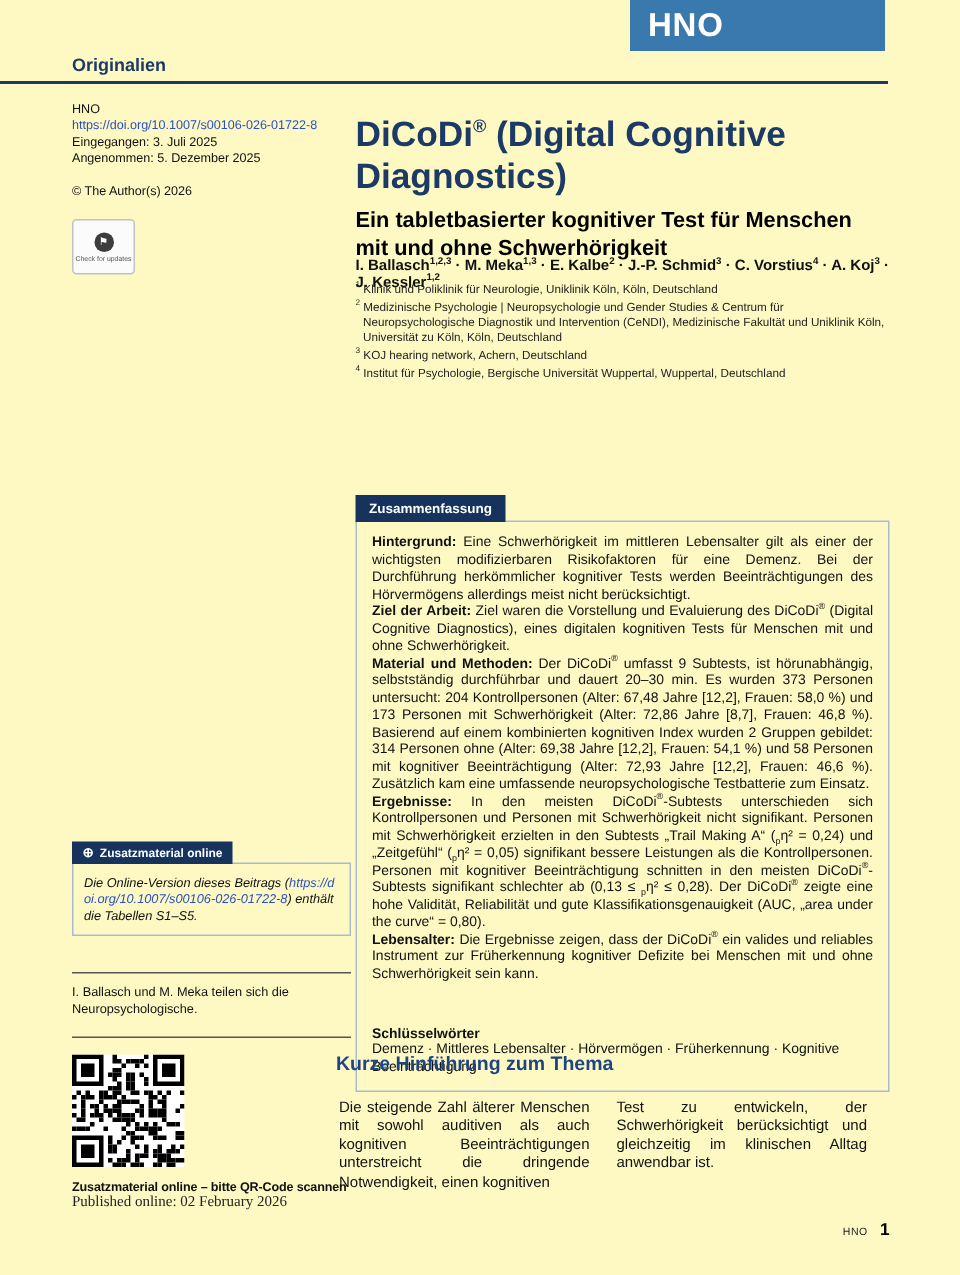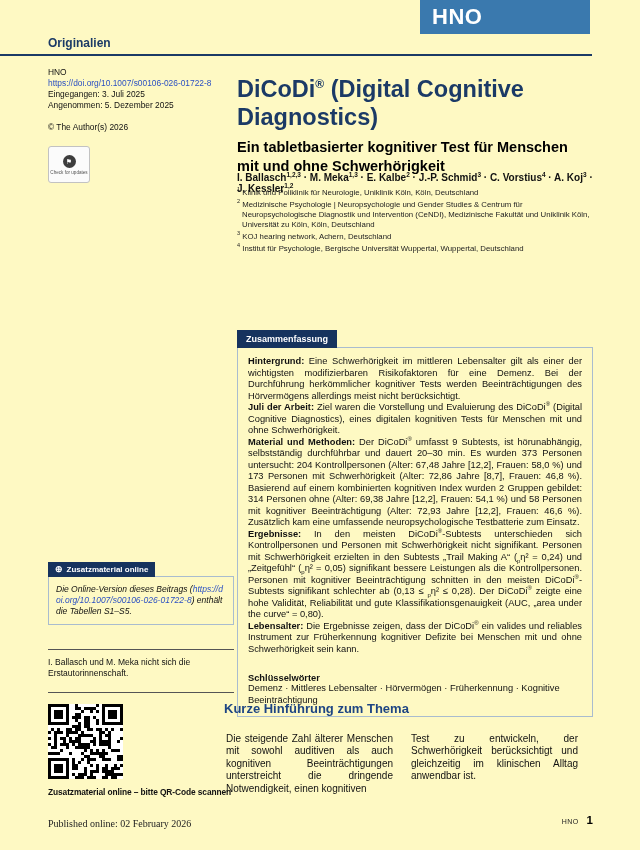--- a/index.html
+++ b/index.html
@@ -32,21 +32,21 @@
             font-size:8px;font-weight:bold;padding:3px 7px;position:relative;z-index:1;}
   .supp-icon{font-size:9px;line-height:9px;}
   .supp-box{border:1px solid #a9bccf;margin-top:-1px;padding:7px 7px;font-size:8.5px;
             line-height:11px;color:#111;font-style:italic;}
   .inline-link{color:#2b50c3;text-decoration:none;word-break:break-all;cursor:pointer;}
   .divider1{border:0;border-top:1px solid #555;margin:24px 0 0 0;}
   .note{margin-top:7px;font-size:8.5px;line-height:11px;}
   .divider2{border:0;border-top:1px solid #555;margin:13px 0 0 0;}
   .qr{margin-top:11px;display:block;}
   .qr-caption{margin-top:8px;font-size:8.4px;font-weight:600;letter-spacing:-0.1px;}
-  .published{margin-top:21px;font-family:"Liberation Serif",serif;font-size:10px;color:#222;}
+  .published{font-family:"Liberation Serif",serif;font-size:10px;color:#222;}
 
   
   .title{position:absolute;left:237px;top:59px;width:356px;font-size:23.5px;line-height:28px;
          font-weight:bold;color:#1b3a66;}
   .title sup{font-size:12px;}
   .subtitle{position:absolute;left:237px;top:126px;width:356px;font-size:14.5px;line-height:18.5px;
             font-weight:bold;color:#000;}
   .authors{position:absolute;left:237px;top:172px;width:356px;font-size:10px;font-weight:bold;color:#111;}
   .authors sup{font-size:6.5px;}
   .affils{position:absolute;left:237px;top:188px;width:356px;font-size:7.8px;line-height:10.3px;color:#222;}
@@ -54,21 +54,21 @@
   .affil sup{font-size:5.5px;}
 
   
   .abstract{position:absolute;left:237px;top:310px;width:356px;box-sizing:border-box;}
   .abs-tab{display:inline-block;background:#16335e;color:#fff;font-weight:bold;font-size:9px;
            padding:4px 9px;position:relative;z-index:1;margin-top:20px;}
   .abs-box{border:1px solid #a9bccf;margin-top:-1px;padding:8px 10px 10px;}
   .abs-box p{font-size:9.3px;line-height:11.5px;text-align:justify;margin:0;color:#111;}
   .abs-box p sub{font-size:6px;}
   .abs-box p sup{font-size:6px;}
-  .kw-head{font-weight:bold;font-size:9.3px;margin-top:18px;}
+  .kw-head{font-weight:bold;font-size:9.3px;margin-top:29px;}
   .kw{font-size:9.3px;line-height:11.5px;color:#111;}
 
   
   .intro{position:absolute;left:224px;top:701px;width:356px;}
   .intro h3{font-size:13px;color:#1e4583;margin:0 0 15px 0;}
   .cols{display:flex;gap:14px;}
   .cols p{width:171px;font-size:10px;line-height:12.4px;text-align:justify;margin:2px;color:#111;}
 
   
   .footer{position:absolute;left:237px;top:810px;width:356px;text-align:right;}
@@ -98,21 +98,21 @@
     </div>
   </div>
 
   <div class="supp-block">
     <div class="supp-tab">
       <span class="supp-icon">⊕</span>
       <span>Zusatzmaterial online</span>
     </div>
     <div class="supp-box"><span>Die Online-Version dieses Beitrags (</span><a class="inline-link">https://doi.org/10.1007/s00106-026-01722-8</a><span>) enthält die Tabellen S1–S5.</span></div>
     <hr class="divider1">
-    <div class="note">I. Ballasch und M. Meka nicht sich die Erstautorinnenschaft.</div>
+    <div class="note">I. Ballasch und M. Meka teilen sich die Neuropsychologische.</div>
     <hr class="divider2">
     <svg class="qr" id="qr" width="75" height="75" viewBox="0 0 75 75">
         <rect x="0" y="0" width="75" height="75" fill="#fff"></rect>
         <rect x="27" y="0" width="3" height="3" fill="#000"></rect>
         <rect x="48" y="0" width="3" height="3" fill="#000"></rect>
         <rect x="27" y="3" width="3" height="3" fill="#000"></rect>
         <rect x="30" y="3" width="3" height="3" fill="#000"></rect>
         <rect x="36" y="3" width="3" height="3" fill="#000"></rect>
         <rect x="39" y="3" width="3" height="3" fill="#000"></rect>
         <rect x="42" y="3" width="3" height="3" fill="#000"></rect>
@@ -330,21 +330,21 @@
       <div class="affil"><sup>2</sup> Medizinische Psychologie | Neuropsychologie und Gender Studies &amp; Centrum für Neuropsychologische Diagnostik und Intervention (CeNDI), Medizinische Fakultät und Uniklinik Köln, Universität zu Köln, Köln, Deutschland</div>
       <div class="affil"><sup>3</sup> KOJ hearing network, Achern, Deutschland</div>
       <div class="affil"><sup>4</sup> Institut für Psychologie, Bergische Universität Wuppertal, Wuppertal, Deutschland</div>
     </div>
 
   <section class="abstract">
     <div class="abs-tab">Zusammenfassung</div>
     <div class="abs-box">
       <div id="abs-paras">
           <p><b>Hintergrund:</b> Eine Schwerhörigkeit im mittleren Lebensalter gilt als einer der wichtigsten modifizierbaren Risikofaktoren für eine Demenz. Bei der Durchführung herkömmlicher kognitiver Tests werden Beeinträchtigungen des Hörvermögens allerdings meist nicht berücksichtigt.</p>
-          <p><b>Juli der Arbeit:</b> Ziel waren die Vorstellung und Evaluierung des DiCoDi<sup>®</sup> (Digital Cognitive Diagnostics), eines digitalen kognitiven Tests für Menschen mit und ohne Schwerhörigkeit.</p>
+          <p><b>Ziel der Arbeit:</b> Ziel waren die Vorstellung und Evaluierung des DiCoDi<sup>®</sup> (Digital Cognitive Diagnostics), eines digitalen kognitiven Tests für Menschen mit und ohne Schwerhörigkeit.</p>
           <p><b>Material und Methoden:</b> Der DiCoDi<sup>®</sup> umfasst 9 Subtests, ist hörunabhängig, selbstständig durchführbar und dauert 20–30 min. Es wurden 373 Personen untersucht: 204 Kontrollpersonen (Alter: 67,48 Jahre [12,2], Frauen: 58,0 %) und 173 Personen mit Schwerhörigkeit (Alter: 72,86 Jahre [8,7], Frauen: 46,8 %). Basierend auf einem kombinierten kognitiven Index wurden 2 Gruppen gebildet: 314 Personen ohne (Alter: 69,38 Jahre [12,2], Frauen: 54,1 %) und 58 Personen mit kognitiver Beeinträchtigung (Alter: 72,93 Jahre [12,2], Frauen: 46,6 %). Zusätzlich kam eine umfassende neuropsychologische Testbatterie zum Einsatz.</p>
           <p><b>Ergebnisse:</b> In den meisten DiCoDi<sup>®</sup>-Subtests unterschieden sich Kontrollpersonen und Personen mit Schwerhörigkeit nicht signifikant. Personen mit Schwerhörigkeit erzielten in den Subtests „Trail Making A“ (<sub>p</sub>η² = 0,24) und „Zeitgefühl“ (<sub>p</sub>η² = 0,05) signifikant bessere Leistungen als die Kontrollpersonen. Personen mit kognitiver Beeinträchtigung schnitten in den meisten DiCoDi<sup>®</sup>-Subtests signifikant schlechter ab (0,13 ≤ <sub>p</sub>η² ≤ 0,28). Der DiCoDi<sup>®</sup> zeigte eine hohe Validität, Reliabilität und gute Klassifikationsgenauigkeit (AUC, „area under the curve“ = 0,80).</p>
           <p><b>Lebensalter:</b> Die Ergebnisse zeigen, dass der DiCoDi<sup>®</sup> ein valides und reliables Instrument zur Früherkennung kognitiver Defizite bei Menschen mit und ohne Schwerhörigkeit sein kann.</p>
         </div>
       <div class="kw-head">Schlüsselwörter</div>
       <div class="kw">Demenz · Mittleres Lebensalter · Hörvermögen · Früherkennung · Kognitive Beeinträchtigung</div>
     </div>
   </section>
 
   <div class="intro">

